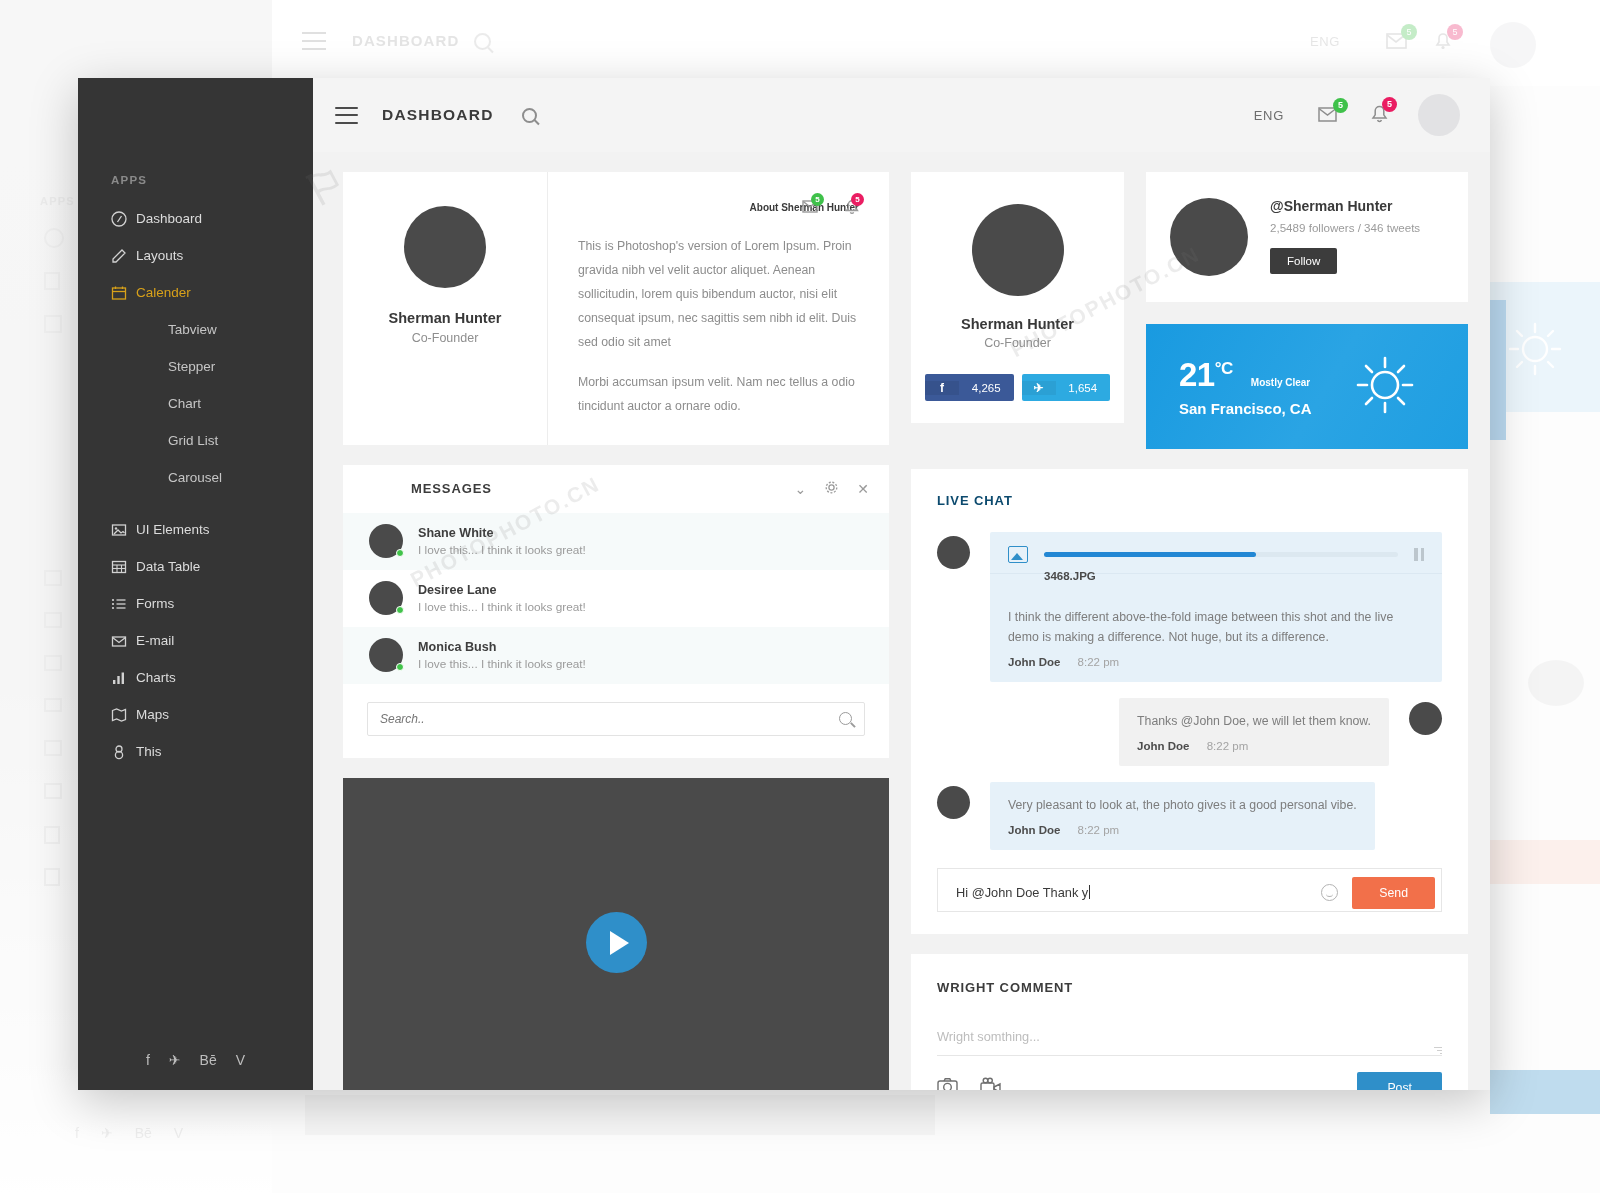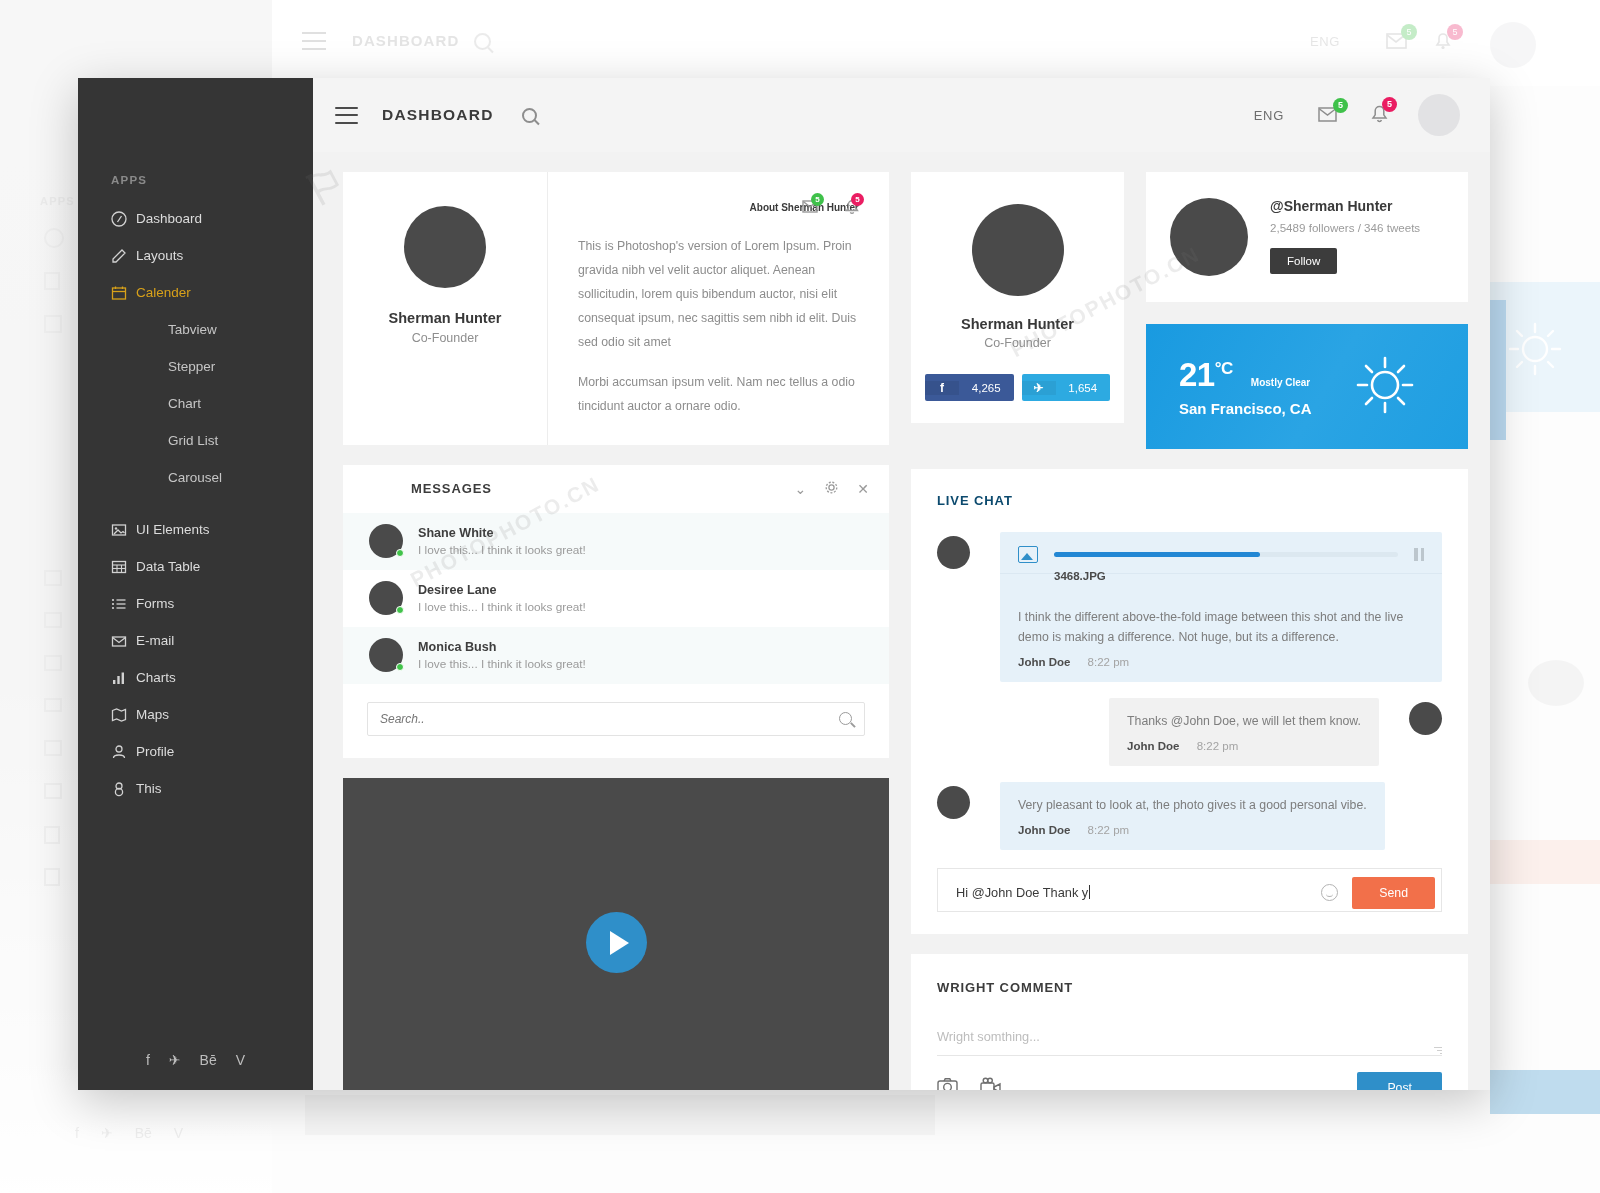--- a/index.html
+++ b/index.html
@@ -154,21 +154,21 @@
       overflow:hidden; }
   .wtemp { font-size:33px; font-weight:bold; letter-spacing:-.5px; }
   .wtemp sup { font-size:17px; vertical-align:super; }
   .wdesc { font-size:10px; font-weight:bold; margin-left:18px; }
   .wloc { font-size:15px; font-weight:bold; margin-top:6px; }
   .sun { position:absolute; right:50px; top:50%; transform:translateY(-50%); }
 
   
   .chat-card { background:#fff; padding:24px 26px 22px; }
   .chat-title { font-size:13px; font-weight:bold; letter-spacing:.9px; color:#0c4a6e; margin-bottom:24px;}
-  .chat-line { display:flex; gap:30px; margin-bottom:16px; align-items:flex-start; }
+  .chat-line { display:flex; gap:20px; margin-bottom:16px; align-items:flex-start; }
   .chat-line.right { justify-content:flex-end; }
   .cav { width:33px; height:33px; border-radius:50%; background:#4a4a4a; flex:0 0 33px; margin-top:4px;}
   .bubble { background:#e6f1f9; padding:0; max-width:500px; position:relative; border-radius:2px; }
   .bubble.grey { background:#f1f1f1; }
   .upload { display:flex; align-items:center; gap:16px; padding:14px 18px 10px;
       border-bottom:1px solid #dbe8f2; }
   .img-ic { width:20px; height:17px; border:1.8px solid #2f8fc9; border-radius:2px; position:relative;
       flex:0 0 20px; }
   .img-ic::after { content:''; position:absolute; left:2px; bottom:2px; width:0; height:0;
       border-left:6px solid transparent; border-right:6px solid transparent; border-bottom:7px solid #2f8fc9;}
@@ -406,29 +406,20 @@
             <svg width="16" height="16" viewBox="0 0 16 16">
                 <path d="M1.5 3.5 L5.6 2 L10.4 4 L14.5 2.5 L14.5 12.5 L10.4 14 L5.6 12 L1.5 13.5 Z" fill="none" stroke="currentColor" stroke-width="1.3"></path>
               </svg>
           </span>
           <span>Maps</span>
         </div>
         <div class="nav-item">
           <span class="ic">
             <svg width="16" height="16" viewBox="0 0 16 16">
                 <circle cx="8" cy="5" r="3" fill="none" stroke="currentColor" stroke-width="1.3"></circle>
-                <path d="M2.5 14 C2.5 10 13.5 10 13.5 14" fill="none" stroke="currentColor" stroke-width="1.3"></path>
-              </svg>
-          </span>
-          <span>Profile</span>
-        </div>
-        <div class="nav-item">
-          <span class="ic">
-            <svg width="16" height="16" viewBox="0 0 16 16">
-                <circle cx="8" cy="5" r="3" fill="none" stroke="currentColor" stroke-width="1.3"></circle>
                 <circle cx="8" cy="11" r="3.6" fill="none" stroke="currentColor" stroke-width="1.3"></circle>
               </svg>
           </span>
           <span>This</span>
         </div>
       </div>
 
       <div class="social-row">
         <span>f</span>
         <span>✈</span>

